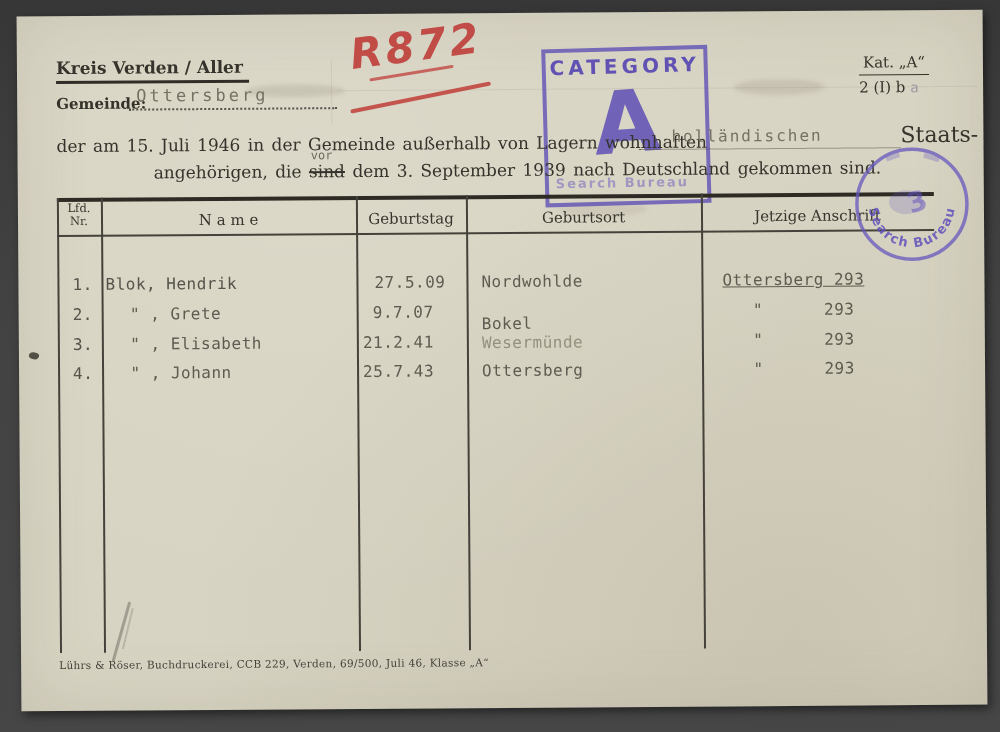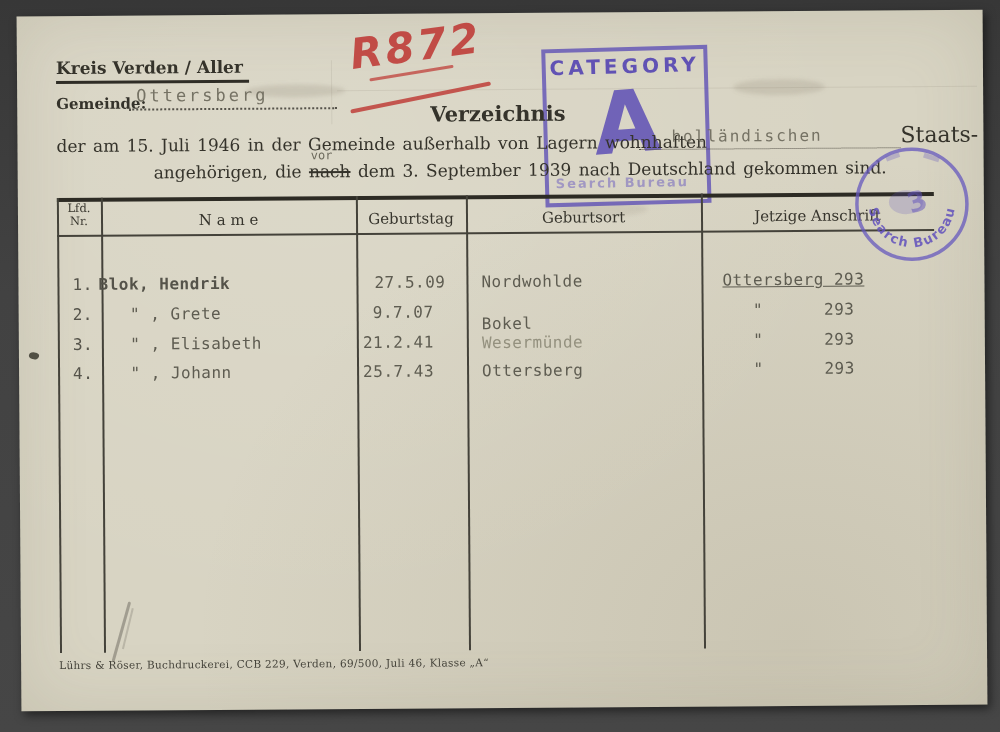--- a/index.html
+++ b/index.html
@@ -48,33 +48,39 @@
     <div class="abs" style="left:332px;top:82px;width:143px;height:4px;background:rgba(189,52,48,.8);transform:rotate(-11deg);border-radius:2px;"></div>
     <div class="abs" style="left:352px;top:58px;width:85px;height:3px;background:rgba(189,52,48,.7);transform:rotate(-9deg);border-radius:2px;"></div>
 
     <div class="abs" style="left:526px;top:35px;width:158px;height:150px;border:4px solid rgba(82,66,180,.72);transform:rotate(-1.2deg);">
       <div style="margin-top:3px;text-align:center;font:bold 20px 'DejaVu Sans',sans-serif;letter-spacing:4px;color:rgba(80,64,178,.88);">CATEGORY</div>
       <div style="text-align:center;font:bold 86px 'DejaVu Sans',sans-serif;line-height:.95;margin-top:4px;color:rgba(82,66,180,.78);transform:rotate(-3deg);">A</div>
     </div>
 
     <div class="abs" style="left:538px;top:163px;font:bold 13px 'DejaVu Sans',sans-serif;color:rgba(92,76,190,.45);letter-spacing:2px;transform:rotate(-0.5deg);">Search Bureau</div>
 
+    <div class="abs printed" style="left:842px;top:43px;font-size:15px;">
+      <div style="border-bottom:1.5px solid #35332b;padding:0 4px 3px 4px;">Kat. „A“</div>
+      <div style="padding:3px 0 0 0;">
+        <span>2 (I) b</span>
+        <span class="typed" style="font-size:14px;color:rgba(110,106,140,.55);">a</span>
+      </div>
+    </div>
 
-    <div class="abs serifb printed" style="left:413px;top:88px;font-size:21px;">Verzeichnis</div>
 
     <div class="abs printed" style="left:39px;top:120px;font-size:17px;word-spacing:2px;">der am 15. Juli 1946 in der Gemeinde außerhalb von Lagern wohnhaften</div>
     <div class="dotted" style="left:621px;top:123px;width:262px;border-bottom-width:1.5px;"></div>
     <div class="abs typed" style="left:654px;top:115px;font-size:16px;letter-spacing:2px;">holländischen</div>
     <div class="abs printed" style="left:883px;top:112px;font-size:22px;">Staats-</div>
 
     <div class="abs printed" style="left:136px;top:147px;font-size:17px;word-spacing:2px;">
       <span>angehörigen, die</span>
       <span style="position:relative;display:inline-block;">
         <span class="typed" style="position:absolute;left:2px;top:-13px;font-size:12px;color:#6d6a5d;">vor</span>
-        <span style="text-decoration:line-through;text-decoration-thickness:1.5px;">nach</span>
+        <span style="text-decoration:line-through;text-decoration-thickness:1.5px;">sind</span>
       </span>
       <span>dem 3. September 1939 nach Deutschland gekommen sind.</span>
     </div>
 
     <div class="abs" style="left:39px;top:182px;width:877px;height:4px;background:#2d2b24;"></div>
     <div class="abs" style="left:39px;top:219px;width:877px;height:1.6px;background:#44423a;"></div>
     <div class="vline" style="left:39px;"></div>
     <div class="vline" style="left:83px;"></div>
     <div class="vline" style="left:338px;"></div>
     <div class="vline" style="left:448px;"></div>
@@ -84,21 +90,21 @@
       <div>Lfd.</div>
       <div>Nr.</div>
     </div>
     <div class="th" style="left:83px;top:196px;width:255px;">N a m e</div>
     <div class="th" style="left:338px;top:196px;width:110px;">Geburtstag</div>
     <div class="th" style="left:448px;top:196px;width:235px;">Geburtsort</div>
     <div class="th" style="left:683px;top:196px;width:233px;">Jetzige Anschrift</div>
 
     <div>
       <span class="cell dark" style="left:54px;top:259px;">1.</span>
-      <span class="cell dark" style="left:80px;top:259px;font-weight:bold;">Blok, Hendrik</span>
+      <span class="cell dark" style="left:87px;top:259px;">Blok, Hendrik</span>
       <span class="cell" style="left:356px;top:259px;">27.5.09</span>
       <span class="cell" style="left:463px;top:259px;">Nordwohlde</span>
       <span class="cell" style="left:704px;top:259px;text-decoration:underline;">Ottersberg 293</span>
     </div>
     <div>
       <span class="cell dark" style="left:54px;top:289px;">2.</span>
       <span class="cell" style="left:91px;top:289px;">  " , Grete</span>
       <span class="cell" style="left:344px;top:289px;"> 9.7.07</span>
       <span class="cell" style="left:463px;top:301px;">Bokel</span>
       <span class="cell" style="left:704px;top:289px;">   "      293</span>

